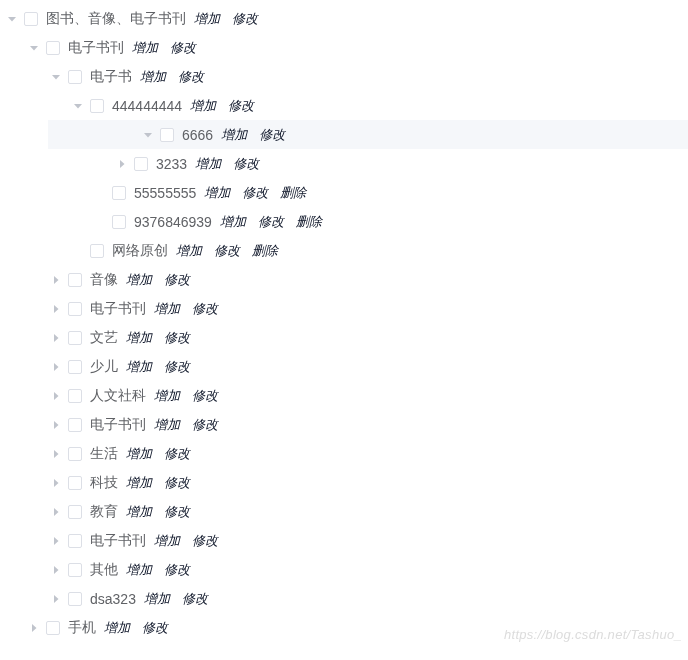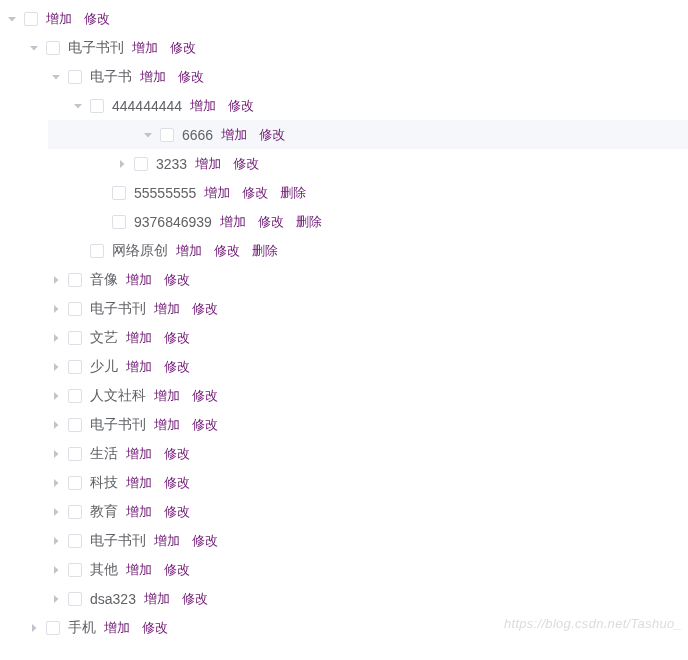--- a/index.html
+++ b/index.html
@@ -47,49 +47,51 @@
     border-radius: 2px;
     background: #fff;
     margin-right: 8px;
     flex-shrink: 0;
   }
   .label {
     color: #606266;
     margin-right: 8px;
   }
   .action {
-    color: #701a75;
+    color: #0f172a;
     font-size: 13px;
     margin-right: 12px;
+    font-style: italic;
   }
   .children { }
   .watermark {
     position: fixed;
     right: 6px;
-    bottom: 29px;
+    bottom: 18px;
     color: #dcdcdc;
     font-size: 13px;
     font-style: italic;
     letter-spacing: .3px;
     pointer-events: none;
   }
 </style>
 </head>
 <body>
 
 <div id="tree-root">
     <div class="tree-node">
       <div class="node-content">
         <span class="indent" style="width: 0px;"></span>
         <span class="expand-icon expanded">
           <svg viewBox="0 0 100 100">
             <path d="M30 10 L75 50 L30 90 Z"></path>
           </svg>
         </span>
         <span class="checkbox"></span>
+        <span class="label">图书、音像、电子书刊</span>
         <span class="action">增加</span>
         <span class="action">修改</span>
       </div>
       <div class="children">
         <div class="tree-node">
           <div class="node-content">
             <span class="indent" style="width: 22px;"></span>
             <span class="expand-icon expanded">
               <svg viewBox="0 0 100 100">
                 <path d="M30 10 L75 50 L30 90 Z"></path>

